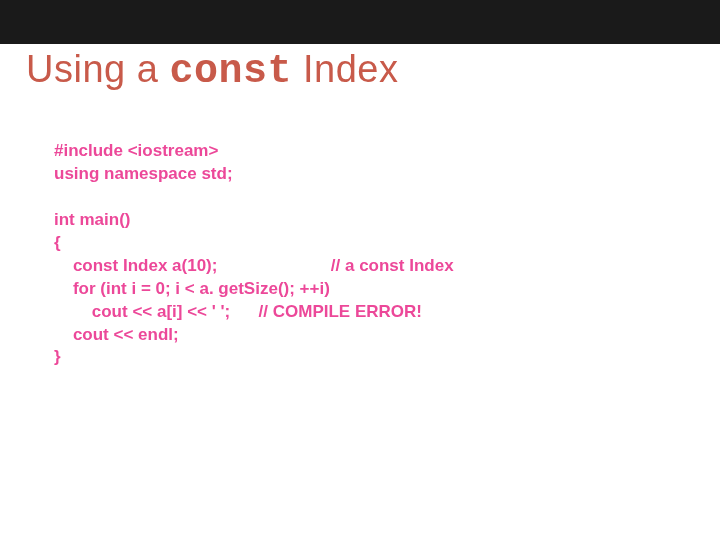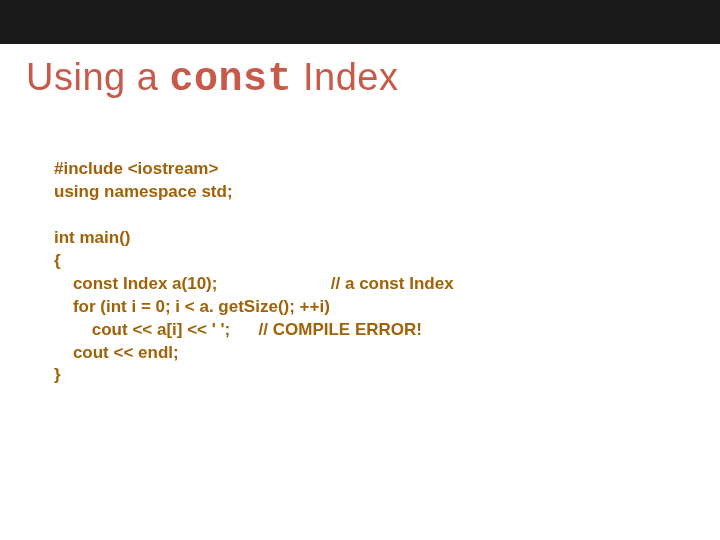--- a/index.html
+++ b/index.html
@@ -17,38 +17,38 @@
     position: relative;
     box-sizing: border-box;
   }
   .topbar {
     width: 100%;
     height: 44px;
     background: #1a1a1a;
   }
   .title {
     position: absolute;
-    top: 56px;
+    top: 48px;
     left: 26px;
     font-size: 38px;
     color: #c85a4a;
     font-weight: 400;
     letter-spacing: 0.5px;
   }
   .title .kw {
     font-family: "Courier New", Courier, monospace;
     font-weight: bold;
     font-size: 40px;
   }
   .code {
     position: absolute;
-    top: 158px;
+    top: 140px;
     left: 54px;
     font-size: 17px;
-    color: #a16207;
+    color: #ec4899;
     font-weight: bold;
     line-height: 1.35;
     white-space: pre;
     font-family: Arial, Helvetica, sans-serif;
   }
 </style>
 </head>
 <body>
 
 <div class="slide">

